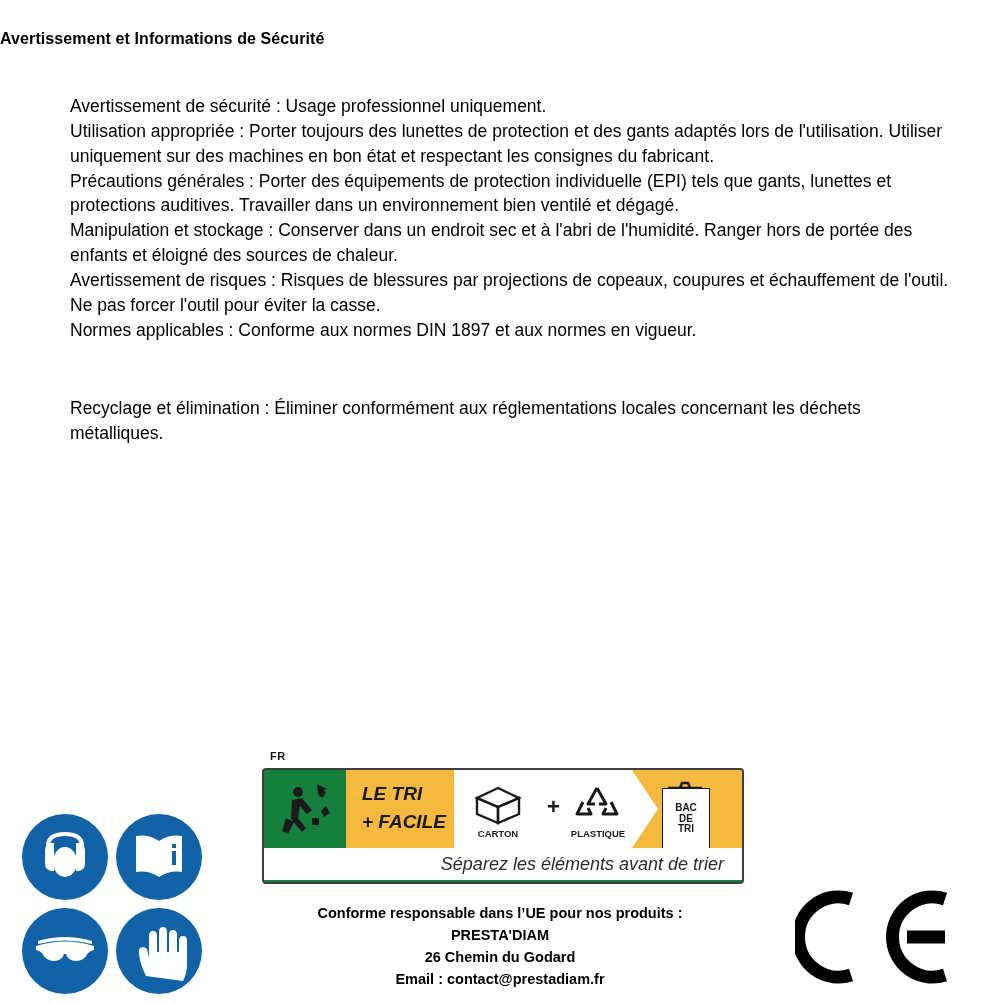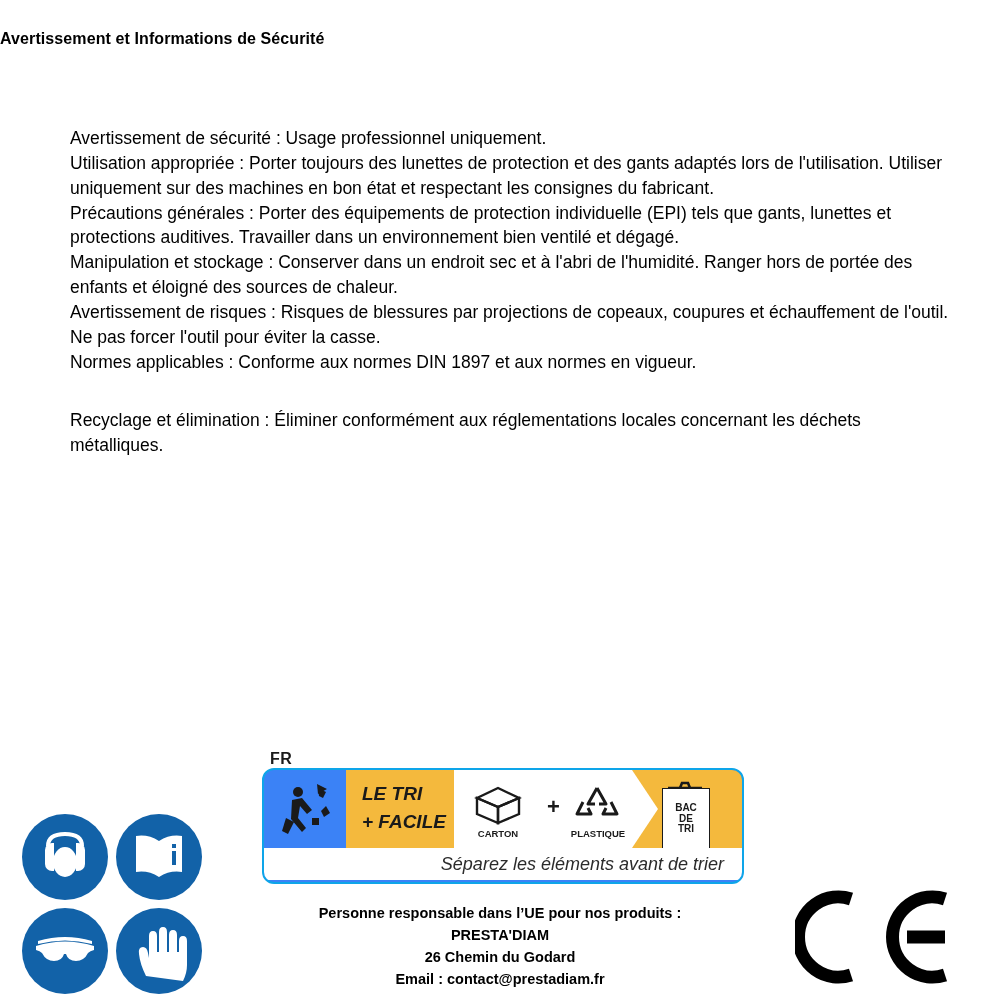--- a/index.html
+++ b/index.html
@@ -26,30 +26,30 @@
     text-align: left;
     font-size: 16px;
     font-weight: bold;
     margin-top: 30px;
     letter-spacing: 0.1px;
   }
 
   .body-text {
     position: absolute;
     left: 70px;
-    top: 96px;
+    top: 64px;
     width: 880px;
     font-size: 17.5px;
     line-height: 1.42;
   }
   .body-text p {
     margin: 0;
   }
   .body-text p.gap {
-    margin-top: 34px;
+    margin-top: 54px;
   }
 
   
   .picto-grid {
     position: absolute;
     left: 18px;
     top: 780px;
     width: 200px;
   }
   .picto-row {
@@ -74,34 +74,34 @@
     position: absolute;
     left: 262px;
     top: 720px;
     width: 480px;
     height: 135px;
   }
   .tri-fr {
     position: absolute;
     left: 8px;
     top: 0px;
-    font-size: 16px;
+    font-size: 11px;
     font-weight: bold;
     color: #1a1a1a;
     letter-spacing: 0.5px;
   }
   .tri-box {
     position: absolute;
     left: 0;
     top: 18px;
     width: 478px;
     height: 112px;
-    border: 2px solid #0ea5e9;
-    border-radius: 12px;
-    background: #3b82f6;
+    border: 2px solid #404040;
+    border-radius: 4px;
+    background: #15803d;
     overflow: hidden;
   }
   .tri-yellow {
     position: absolute;
     left: 82px;
     top: 0px;
     width: 396px;
     height: 78px;
     background: #f4b93d;
   }
@@ -322,21 +322,21 @@
         <div>TRI</div>
       </div>
 
       <div class="tri-bottom">
         <span>Séparez les éléments avant de trier</span>
       </div>
     </div>
   </div>
 
   <div class="resp-block">
-    <div><span>Personne responsable dans l’</span><span>UE</span><span> pour nos produits :</span></div>
+    <div><span>Conforme responsable dans l’</span><span>UE</span><span> pour nos produits :</span></div>
     <div>PRESTA'DIAM</div>
     <div>26 Chemin du Godard</div>
     <div>Email : contact@prestadiam.fr</div>
   </div>
 
   <div class="ce-mark">
     <svg width="160" height="105" viewBox="0 0 160 105">
       <g fill="none" stroke="#000000" stroke-width="13">
         <path d="M56 14 A40 40 0 1 0 56 90"></path>
         <path d="M150 14 A40 40 0 1 0 150 90"></path>

